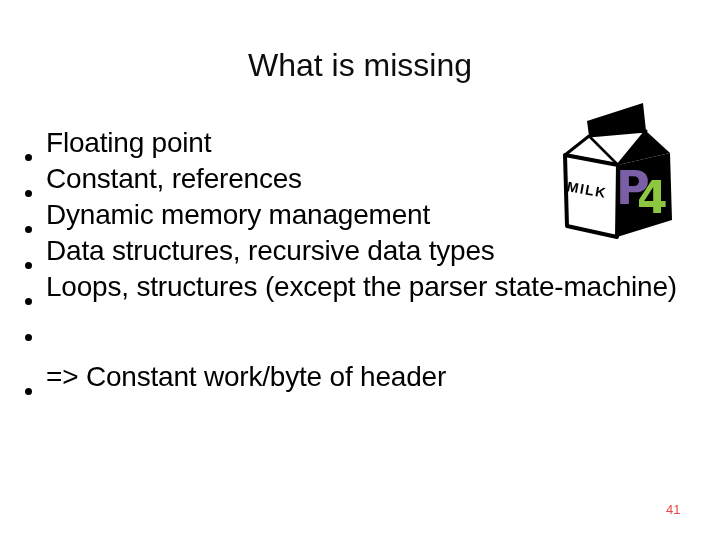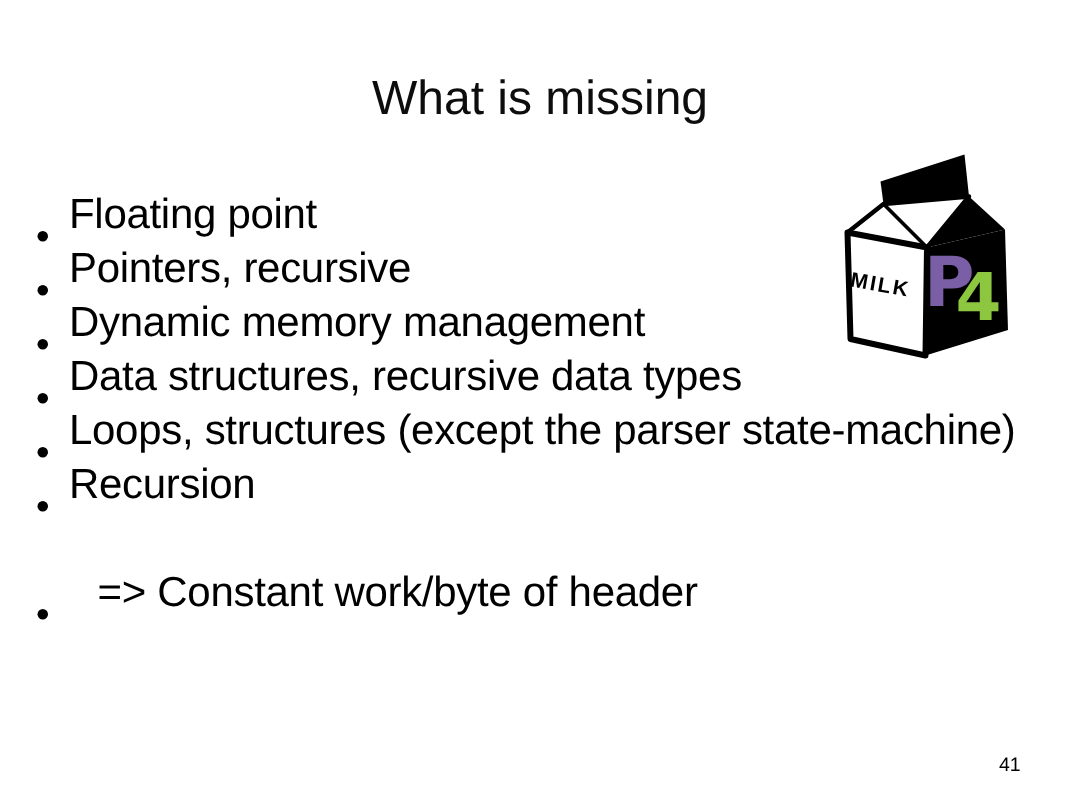--- a/index.html
+++ b/index.html
@@ -42,28 +42,28 @@
     white-space: nowrap;
   }
   ul.bullets li .dot {
     flex: none;
     width: 7px;
     height: 7px;
     border-radius: 50%;
     background: #000;
     margin: 14px 14px 0 0;
   }
-  li.conclusion { margin-top: 36px; gap: 19px; }
+  li.conclusion { margin-top: 18px; }
   .page-num {
     position: absolute;
     left: 666px;
     top: 502px;
     font-size: 13px;
     line-height: 16px;
-    color: #000000;
+    color: #ef4444;
   }
   .carton {
     position: absolute;
     left: 552px;
     top: 92px;
     width: 150px;
     height: 152px;
   }
 </style>
 </head>
@@ -73,37 +73,36 @@
 
   <div class="title">What is missing</div>
 
   <ul class="bullets" id="bullet-list">
     <li>
         <span class="dot"></span>
         <span>Floating point</span>
       </li>
       <li>
         <span class="dot"></span>
-        <span>Pointers, recursive</span>
+        <span>Constant, references</span>
       </li>
       <li>
         <span class="dot"></span>
         <span>Dynamic memory management</span>
       </li>
       <li>
         <span class="dot"></span>
         <span>Data structures, recursive data types</span>
       </li>
       <li>
         <span class="dot"></span>
         <span>Loops, structures (except the parser state-machine)</span>
       </li>
       <li>
         <span class="dot"></span>
-        <span>Recursion</span>
       </li>
       <li class="conclusion" id="conclusion-item">
       <span class="dot"></span>
       <span>=&gt; Constant work/byte of header</span>
     </li>
   </ul>
 
   <svg class="carton" viewBox="0 0 150 152" aria-hidden="true">
 
     <polygon points="37,44 94,39 118,61 66,73" fill="#000"></polygon>

